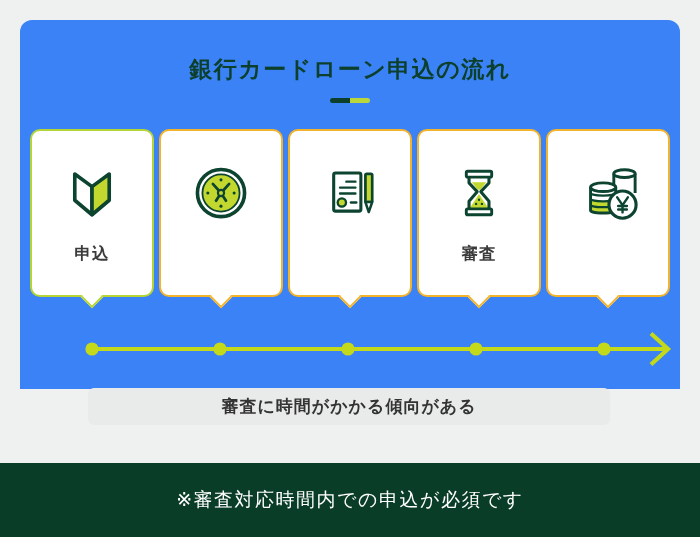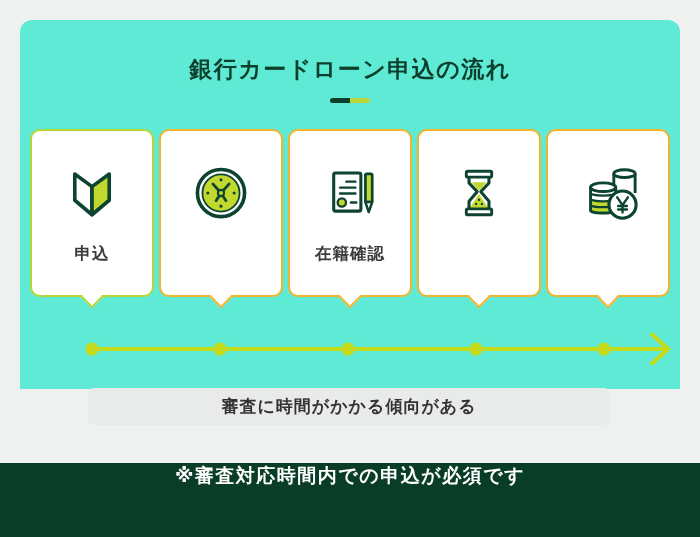--- a/index.html
+++ b/index.html
@@ -6,21 +6,21 @@
   html,body { width:700px; height:537px; }
   body {
     position:relative;
     background:#eff1f1;
     font-family:"Liberation Sans","DejaVu Sans",sans-serif;
     overflow:hidden;
   }
   .card {
     position:absolute; left:20px; top:20px;
     width:660px; height:369px;
-    background:#5eead4;
+    background:#3b82f6;
     border-radius:12px 12px 0 0;
   }
   .title {
     margin-top:34px;
     text-align:center;
     font-size:23px;
     font-weight:700;
     letter-spacing:1.5px;
     color:#0c402c;
   }
@@ -59,22 +59,22 @@
     background:#e8ebea;
     border-radius:6px;
     display:flex; align-items:center; justify-content:center;
     font-size:17px; font-weight:700; color:#333333; letter-spacing:1px;
   }
 
   .footer {
     position:absolute; left:0; top:463px;
     width:700px; height:74px;
     background:#0a3d28;
-    display:flex; justify-content:center;
-    color:#ffffff; font-size:19px; font-weight:700; letter-spacing:1.5px;
+    display:flex; align-items:center; justify-content:center;
+    color:#ffffff; font-size:19px; font-weight:400; letter-spacing:1.5px;
   }
 </style>
 </head>
 <body>
 
 <div class="card">
 
   <div class="title">銀行カードローン申込の流れ</div>
 
   <div class="divider">
@@ -119,41 +119,41 @@
       <div class="icon-wrap">
         <svg width="58" height="58" viewBox="0 0 64 64">
           <rect x="14" y="10" width="30" height="42" rx="2" fill="#ffffff" stroke="#0d4430" stroke-width="3.4"></rect>
           <path d="M28,19.5 H38 M21,26 H38 M21,32.5 H38" stroke="#0d4430" stroke-width="2.6" stroke-linecap="round"></path>
           <circle cx="23" cy="42.5" r="4.6" fill="#c3d82f" stroke="#0d4430" stroke-width="2.6"></circle>
           <path d="M33,42.5 H39" stroke="#0d4430" stroke-width="2.6" stroke-linecap="round"></path>
           <rect x="49" y="11" width="7.5" height="31" rx="1.5" fill="#c3d82f" stroke="#0d4430" stroke-width="3"></rect>
           <path d="M49,42 L52.7,53 L56.5,42 Z" fill="#ffffff" stroke="#0d4430" stroke-width="2.8" stroke-linejoin="round"></path>
         </svg>
       </div>
-      <div class="label-area">
-        <div class="label-lines">
-          <div>在籍確認</div>
-        </div>
-      </div>
       <div class="tail"></div>
     </div>
 
     <div class="step">
       <div class="icon-wrap">
         <svg width="58" height="58" viewBox="0 0 64 64">
           <path d="M24,20 L40,20 L33.5,28.5 L30.5,28.5 Z" fill="#c3d82f"></path>
           <path d="M32,33 L42.5,49 L21.5,49 Z" fill="#c3d82f"></path>
           <path d="M21,15 L21,21 L30,30.5 L21,41 L21,49" fill="none" stroke="#0d4430" stroke-width="3.4" stroke-linejoin="round"></path>
           <path d="M43,15 L43,21 L34,30.5 L43,41 L43,49" fill="none" stroke="#0d4430" stroke-width="3.4" stroke-linejoin="round"></path>
           <rect x="18" y="8" width="28" height="6.5" rx="1.5" fill="#ffffff" stroke="#0d4430" stroke-width="3.2"></rect>
           <rect x="18" y="49.5" width="28" height="6.5" rx="1.5" fill="#ffffff" stroke="#0d4430" stroke-width="3.2"></rect>
           <circle cx="32" cy="39.5" r="1.3" fill="#0d4430"></circle>
           <circle cx="28.8" cy="44" r="1.3" fill="#0d4430"></circle>
           <circle cx="35.2" cy="44" r="1.3" fill="#0d4430"></circle>
         </svg>
+      </div>
+      <div class="label-area">
+        <div class="label-lines">
+          <div>審査</div>
+        </div>
       </div>
       <div class="tail"></div>
     </div>
 
     <div class="step">
       <div class="icon-wrap">
         <svg width="62" height="62" viewBox="0 0 64 64">
           <path d="M38,12 L38,30 M60,12 L60,32" stroke="#0d4430" stroke-width="3" fill="none"></path>
           <ellipse cx="49" cy="12" rx="11" ry="4" fill="#ffffff" stroke="#0d4430" stroke-width="3"></ellipse>
           <path d="M14,38 C14,41.5 40,41.5 40,38 L40,44 C40,47.5 14,47.5 14,44 Z" fill="#c3d82f"></path>

